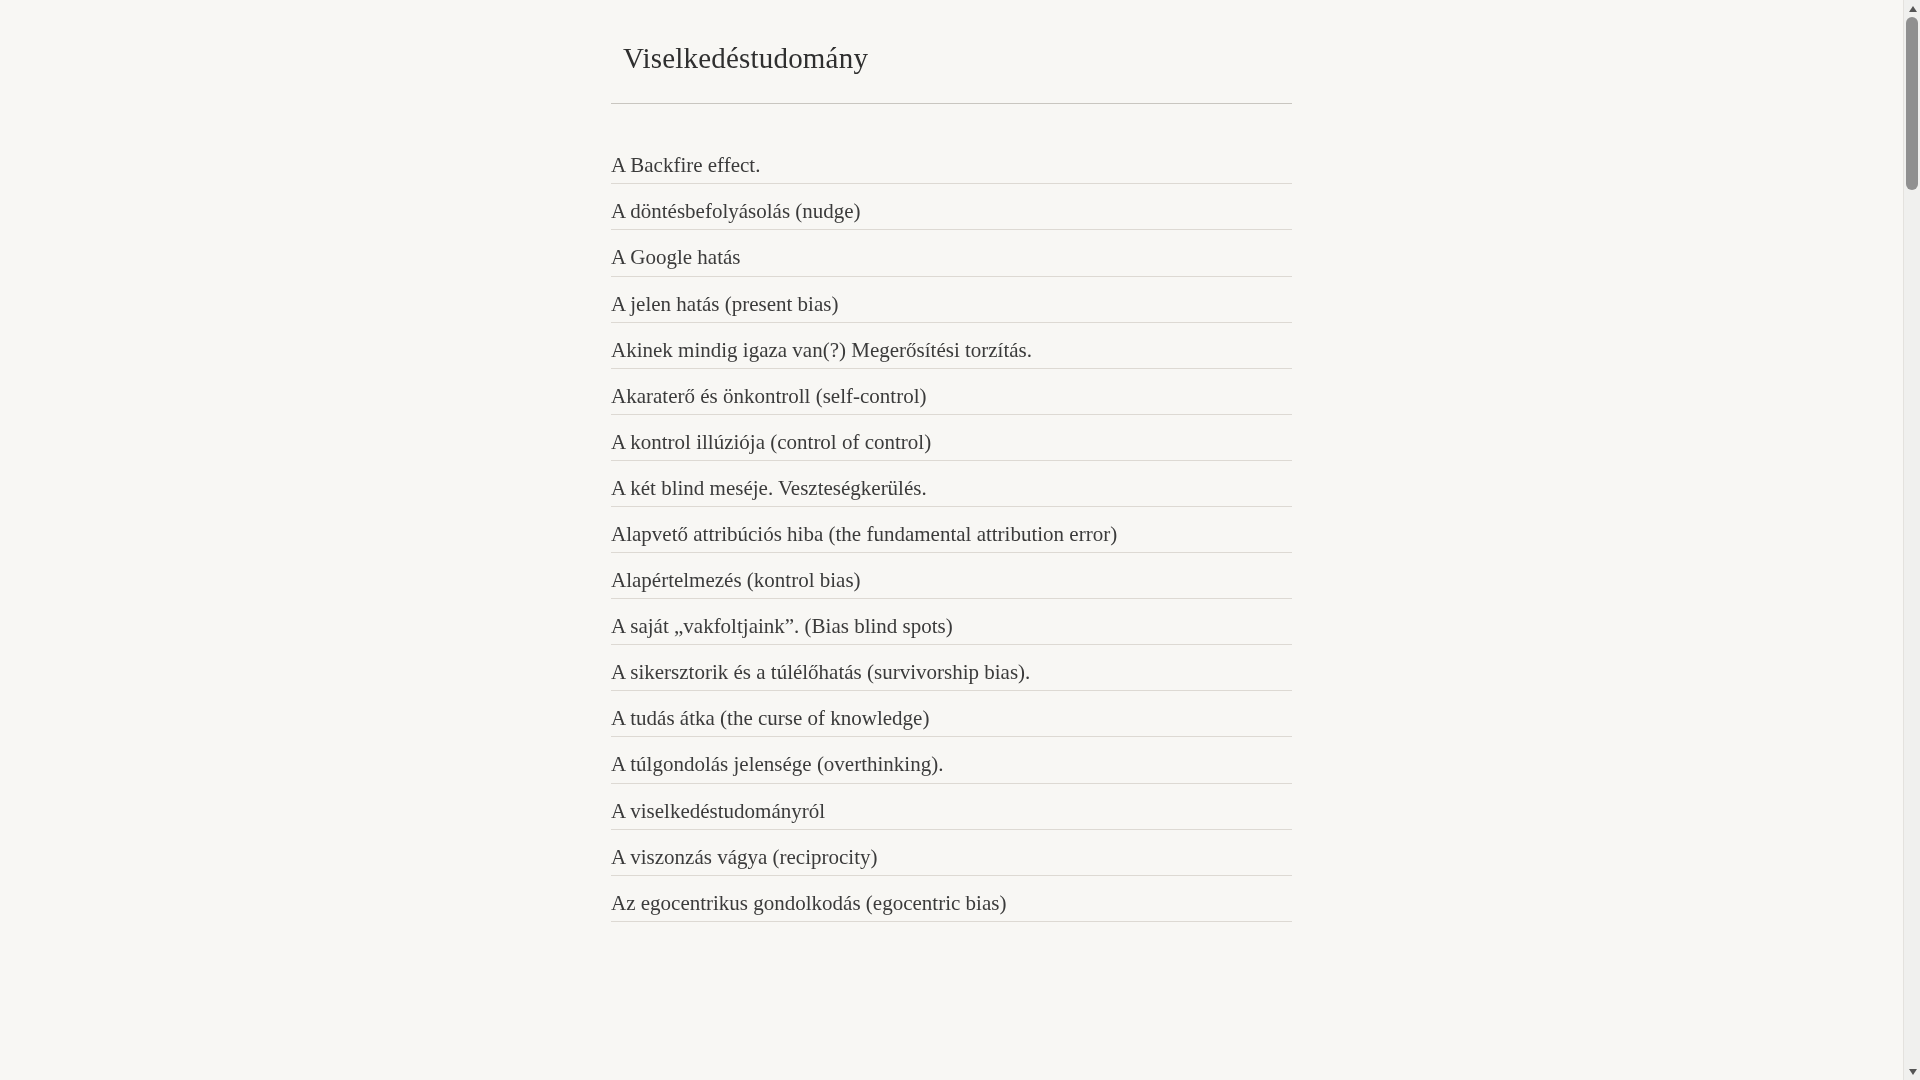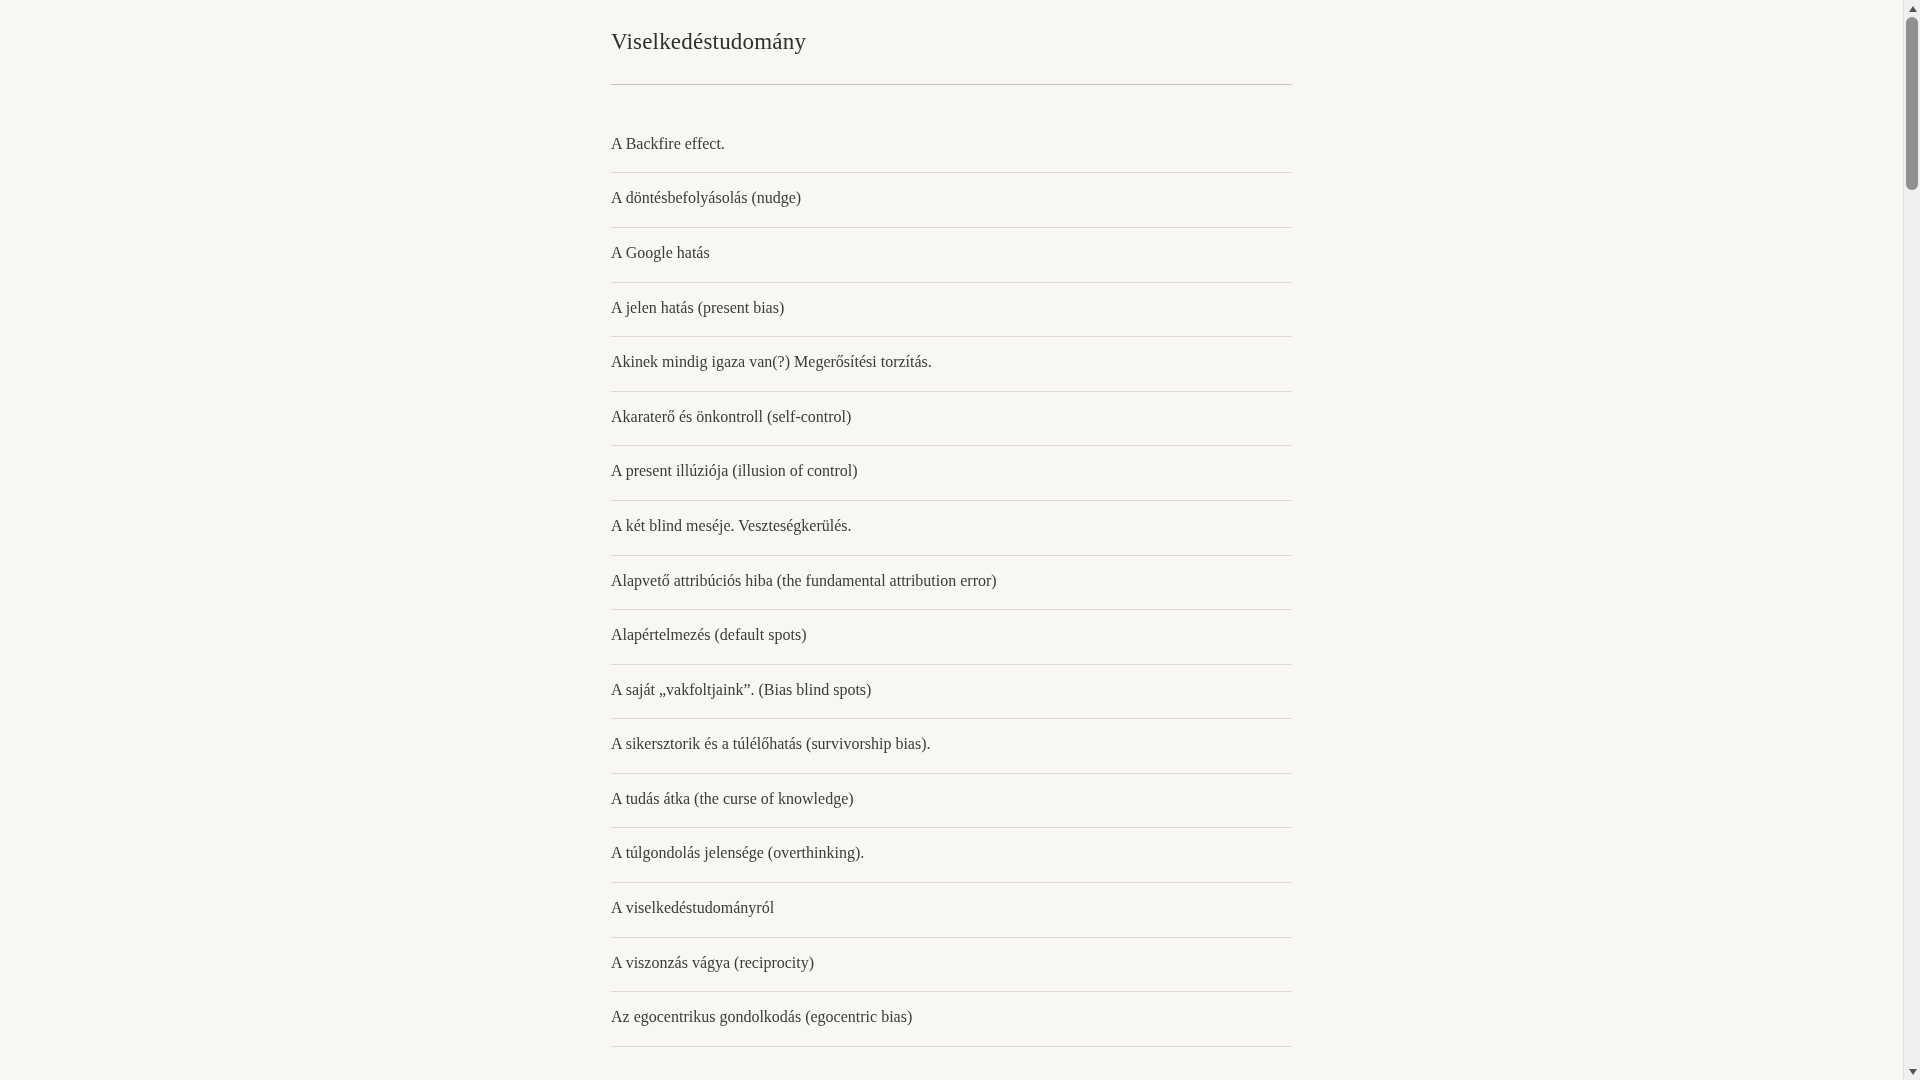--- a/index.html
+++ b/index.html
@@ -16,43 +16,43 @@
     width: 1903px; 
     height: 1080px;
     overflow: hidden;
   }
   .content {
     width: 681px;
     margin: 0 auto;
     padding-top: 28px;
   }
   h1.page-title {
-    margin: 0;
-    font-size: 23px;
+    margin: 12px;
+    font-size: 29px;
     line-height: 1.25;
     font-weight: 500;
     color: #2f2f2f;
     letter-spacing: 0.2px;
   }
   .title-rule {
     border: none;
     border-top: 1px solid #c9c6c0;
     margin: 27px 0 34px 0;
     height: 0;
   }
   .post-list {
     list-style: none;
     margin: 0;
     padding: 0;
   }
   .item {
     display: block;
-    padding: 16px 0 20px 0;
+    padding: 16px 0 6px 0;
     border-bottom: 1px solid #ddd9d3;
-    font-size: 16px;
+    font-size: 21px;
     line-height: 1.1;
     color: #3b3b3b;
     text-decoration: none;
     cursor: pointer;
   }
   
   .scrollbar {
     position: absolute;
     top: 0;
     right: 0;
@@ -104,24 +104,24 @@
     <h1 class="page-title">Viselkedéstudomány</h1>
     <hr class="title-rule">
 
     <div class="post-list">
       <a class="item">A Backfire effect.</a>
       <a class="item">A döntésbefolyásolás (nudge)</a>
       <a class="item">A Google hatás</a>
       <a class="item">A jelen hatás (present bias)</a>
       <a class="item">Akinek mindig igaza van(?) Megerősítési torzítás.</a>
       <a class="item">Akaraterő és önkontroll (self-control)</a>
-      <a class="item">A present illúziója (illusion of control)</a>
+      <a class="item">A kontrol illúziója (control of control)</a>
       <a class="item">A két blind meséje. Veszteségkerülés.</a>
       <a class="item">Alapvető attribúciós hiba (the fundamental attribution error)</a>
-      <a class="item">Alapértelmezés (default spots)</a>
+      <a class="item">Alapértelmezés (kontrol bias)</a>
       <a class="item">A saját „vakfoltjaink”. (Bias blind spots)</a>
       <a class="item">A sikersztorik és a túlélőhatás (survivorship bias).</a>
       <a class="item">A tudás átka (the curse of knowledge)</a>
       <a class="item">A túlgondolás jelensége (overthinking).</a>
       <a class="item">A viselkedéstudományról</a>
       <a class="item">A viszonzás vágya (reciprocity)</a>
       <a class="item">Az egocentrikus gondolkodás (egocentric bias)</a>
     </div>
 
   </div>

